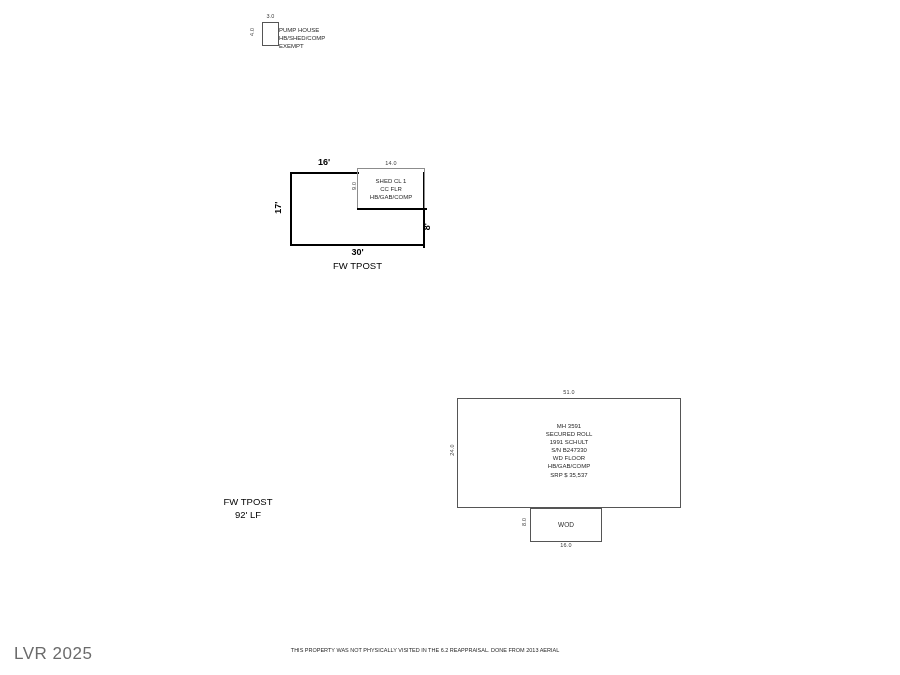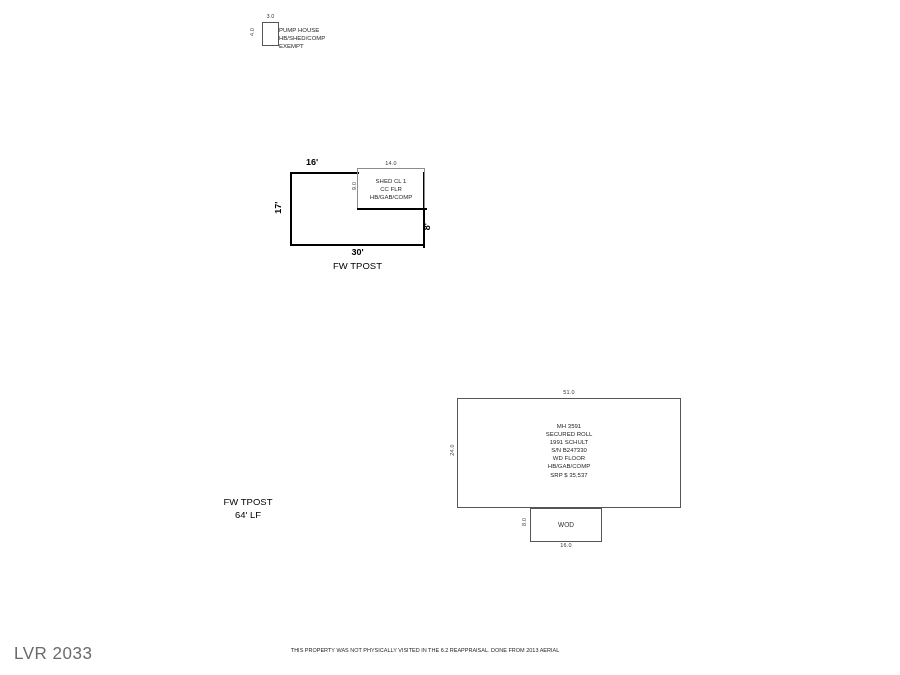--- a/index.html
+++ b/index.html
@@ -100,21 +100,21 @@
 
   
   #main-bldg-box  { left: 290px; top: 172px; width: 135px; height: 74px; }
   #shed-box       { left: 357px; top: 168px; width: 68px; height: 42px; }
   
   #shed-mask      { position:absolute; left: 359px; top: 170px; width: 64px; height: 38px; background:#ffffff; }
   
   #notch-h        { left: 357px; top: 208px; width: 70px; }
   #notch-v        { left: 423px; top: 208px; height: 40px; }
 
-  #main-w-top     { left: 278px; top: 158px; width: 68px; text-align: center; }
+  #main-w-top     { left: 290px; top: 158px; width: 68px; text-align: center; }
   #main-h-left    { left: 262px; top: 203px; width: 34px; text-align: center; }
   #main-w-bottom  { left: 290px; top: 248px; width: 135px; text-align: center; }
   #main-fwtpost   { left: 290px; top: 260px; width: 135px; text-align: center; }
   #main-h-right   { left: 414px; top: 222px; width: 28px; text-align: center; }
 
   #shed-w-top     { left: 357px; top: 161px; width: 68px; text-align: center; }
   #shed-h-left    { left: 344px; top: 183px; width: 22px; text-align: center; }
   #shed-text      { left: 357px; top: 177px; width: 68px; }
 
   
@@ -172,21 +172,21 @@
   <div class="lbl dim" id="shed-w-top">14.0</div>
   <div class="lbl dim dim-v" id="shed-h-left">9.0</div>
   <div class="txt-blk" id="shed-text">
     <div>SHED CL 1</div>
     <div>CC FLR</div>
     <div>HB/GAB/COMP</div>
   </div>
 
   <div class="note-bold" id="left-note">
     <div>FW TPOST</div>
-    <div>64' LF</div>
+    <div>92' LF</div>
   </div>
 
   <div class="box box-thin-dark" id="mh-box"></div>
   <div class="lbl dim" id="mh-w-top">51.0</div>
   <div class="lbl dim dim-v" id="mh-h-left">24.0</div>
   <div class="txt-blk" id="mh-text">
     <div>MH 3591</div>
     <div>SECURED ROLL</div>
     <div>1991 SCHULT</div>
     <div>S/N B247330</div>
@@ -194,15 +194,15 @@
     <div>HB/GAB/COMP</div>
     <div>SRP $ 35,537</div>
   </div>
 
   <div class="box box-thin-dark" id="wod-box"></div>
   <div class="lbl dim dim-v" id="wod-h-left">8.0</div>
   <div class="lbl dim" id="wod-w-bottom">16.0</div>
   <div class="txt-blk" id="wod-text">WOD</div>
 
   <div class="note-small" id="footer-note">THIS PROPERTY WAS NOT PHYSICALLY VISITED IN THE 6.2 REAPPRAISAL. DONE FROM 2013 AERIAL</div>
-  <div id="watermark">LVR 2033</div>
+  <div id="watermark">LVR 2025</div>
 
 </div>
 
 </body></html>

